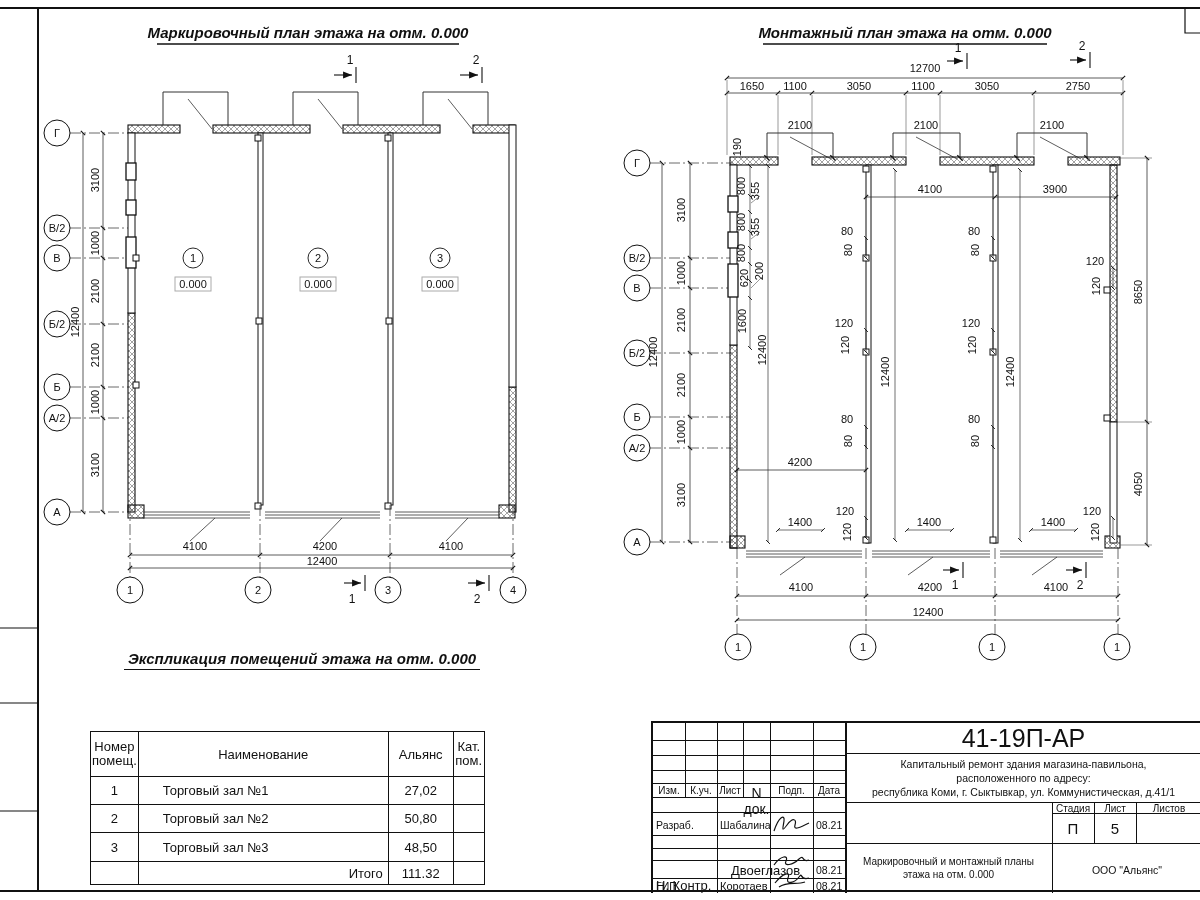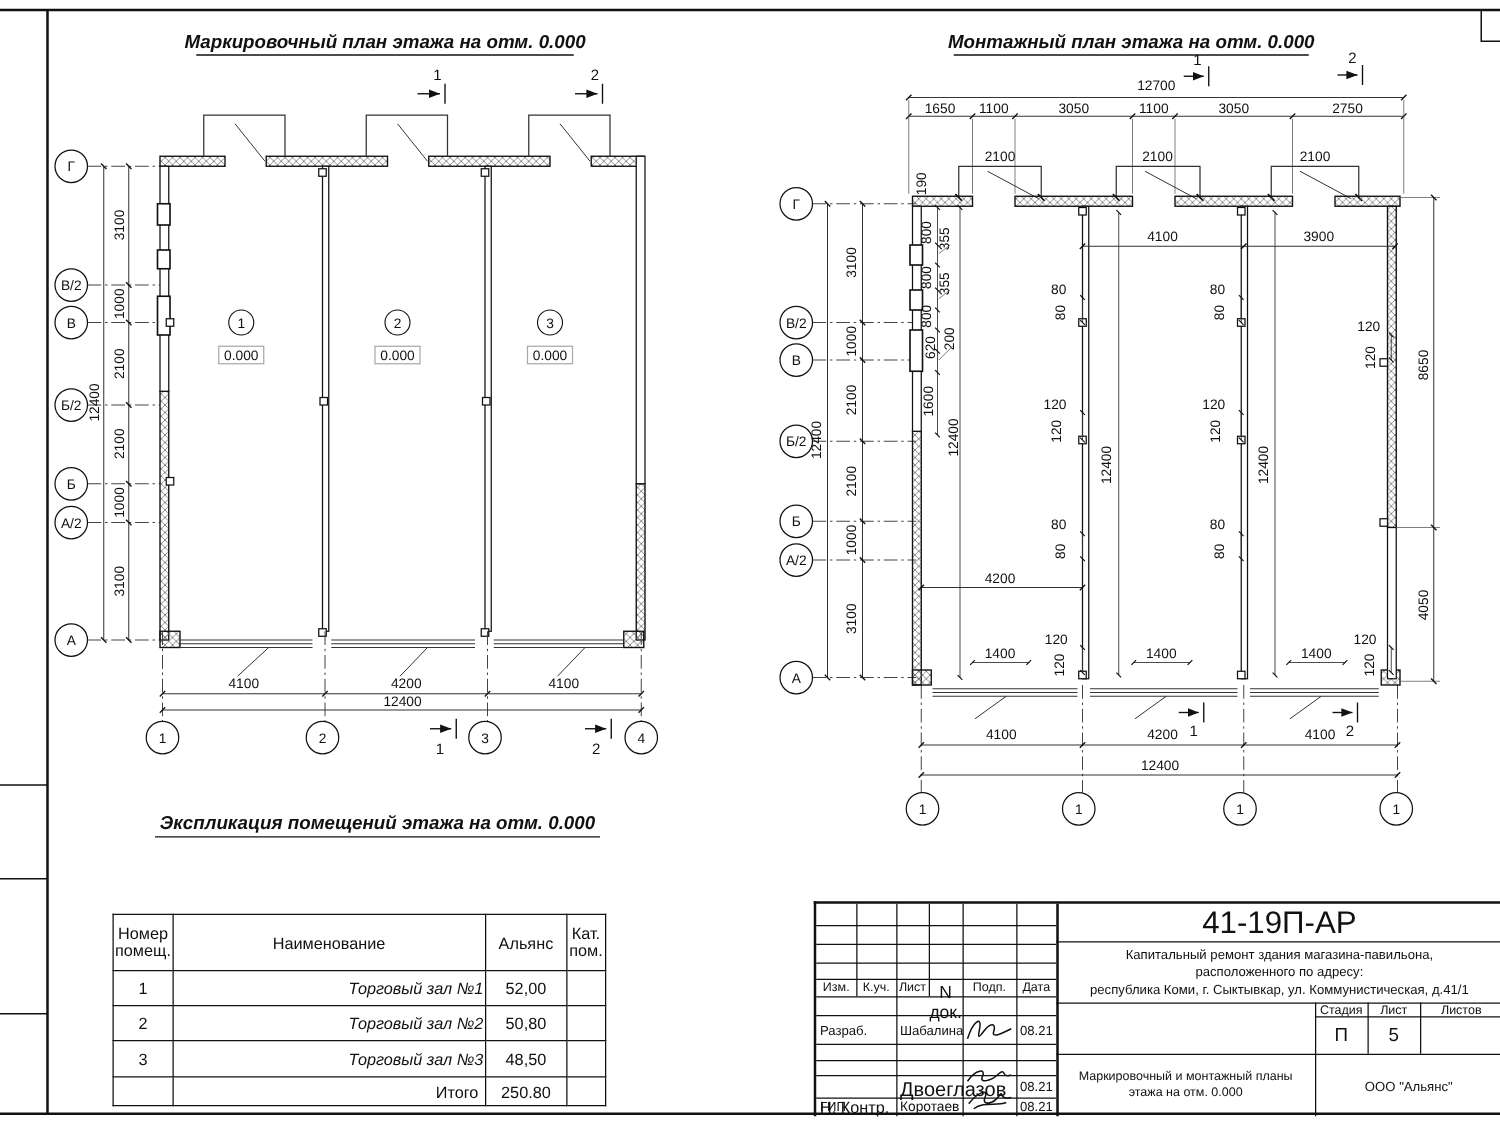--- a/index.html
+++ b/index.html
@@ -10,21 +10,21 @@
   .t12{font-size:12px;}
   .tit{font-size:15px;font-style:italic;font-weight:bold;}
   .mid{text-anchor:middle;}
   
   #expl-title{left:90px;top:650px;width:393px;text-align:center;font-size:15px;
     font-style:italic;font-weight:bold;}
   #expl-title span{border-bottom:1.6px solid #111;padding:0 4px 2px 4px;margin-left:31px;}
   #expl{left:90px;top:707px;border-collapse:collapse;table-layout:fixed;margin-top:24px;}
   #expl td{border:1.4px solid #111;font-size:13px;overflow:hidden;}
   #expl .c{text-align:center;}
-  #expl .l{text-align:right;padding-left:24px;font-style:italic;}
+  #expl .l{text-align:left;padding-left:24px;}
   #expl .r{text-align:right;padding-right:5px;}
   
   #stamp{left:651px;top:721px;width:549px;height:170px;border-left:2px solid #111;
     border-top:2px solid #111;}
   #stamp .ln{position:absolute;background:#111;}
   #stamp .tx{position:absolute;line-height:1.15;}
   .cnt{text-align:center;}
 </style>
 </head>
 <body>
@@ -492,39 +492,39 @@
   <tbody>
       <tr style="height:45px">
     <td class="c" style="line-height:1.1">Номер помещ.</td>
     <td class="c">Наименование</td>
     <td class="c">Альянс</td>
     <td class="c" style="line-height:1.1">Кат. пом.</td>
   </tr>
   <tr style="height:28px">
     <td class="c">1</td>
     <td class="l">Торговый зал №1</td>
-    <td class="c">52,00</td>
+    <td class="c">27,02</td>
     <td class="c"></td>
   </tr>
   <tr style="height:28px">
     <td class="c">2</td>
     <td class="l">Торговый зал №2</td>
     <td class="c">50,80</td>
     <td class="c"></td>
   </tr>
   <tr style="height:29px">
     <td class="c">3</td>
     <td class="l">Торговый зал №3</td>
     <td class="c">48,50</td>
     <td class="c"></td>
   </tr>
   <tr style="height:23px">
     <td></td>
     <td class="r">Итого</td>
-    <td class="c">250.80</td>
+    <td class="c">111.32</td>
     <td></td>
   </tr>
 </tbody>
   </table>
 
 <div id="stamp" class="abs">
 
   <div class="ln" style="left:32px;top:0;width:1px;height:74px"></div>
   <div class="ln" style="left:64px;top:0;width:1px;height:170px"></div>
   <div class="ln" style="left:90px;top:0;width:1px;height:74px"></div>
@@ -554,21 +554,21 @@
   <div class="tx cnt" style="left:32px;top:62px;width:32px;font-size:10px">К.уч.</div>
   <div class="tx cnt" style="left:64px;top:62px;width:26px;font-size:10px">Лист</div>
   <div class="tx cnt" style="left:90px;top:62px;width:27px;font-size:14px">N док.</div>
   <div class="tx cnt" style="left:117px;top:62px;width:43px;font-size:10px">Подп.</div>
   <div class="tx cnt" style="left:160px;top:62px;width:32px;font-size:10px">Дата</div>
 
   <div class="tx" style="left:3px;top:96px;font-size:10.5px">Разраб.</div>
   <div class="tx" style="left:67px;top:96px;font-size:10.5px">Шабалина</div>
   <div class="tx" style="left:163px;top:96px;font-size:10.5px">08.21</div>
   <div class="tx" style="left:3px;top:156px;font-size:13px">Н. Контр.</div>
-  <div class="tx" style="left:67px;top:141px;font-size:16px">Двоеглазов</div>
+  <div class="tx" style="left:78px;top:141px;font-size:13px">Двоеглазов</div>
   <div class="tx" style="left:163px;top:141px;font-size:10.5px">08.21</div>
   <div class="tx" style="left:3px;top:157px;font-size:10.5px">ГИП</div>
   <div class="tx" style="left:67px;top:157px;font-size:11px">Коротаев</div>
   <div class="tx" style="left:163px;top:157px;font-size:10.5px">08.21</div>
 
   <svg class="abs" style="left:118px;top:90px" width="42" height="22" viewBox="0 0 42 22">
     <path d="M3,18 C8,3 14,1 13,8 C12,15 10,20 16,12 C22,4 26,6 24,12 C22,18 30,14 38,10" fill="none" stroke="#111" stroke-width="1.2"></path>
   </svg>
   <svg class="abs" style="left:118px;top:128px" width="42" height="42" viewBox="0 0 42 42">
     <path d="M3,14 C10,4 18,4 15,10 C12,16 22,14 28,8 C34,3 30,12 38,9" fill="none" stroke="#111" stroke-width="1.2"></path>

